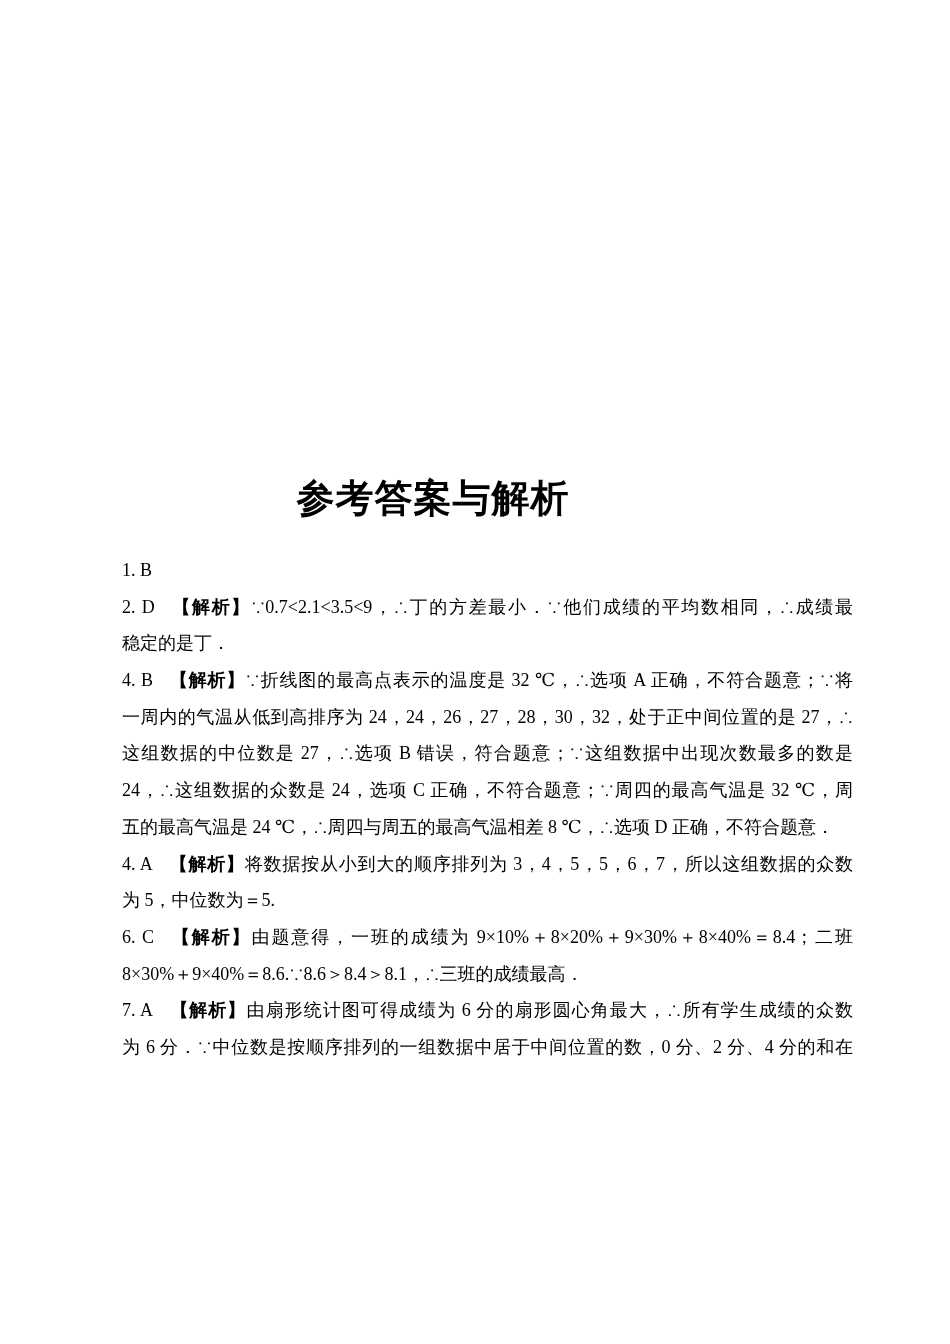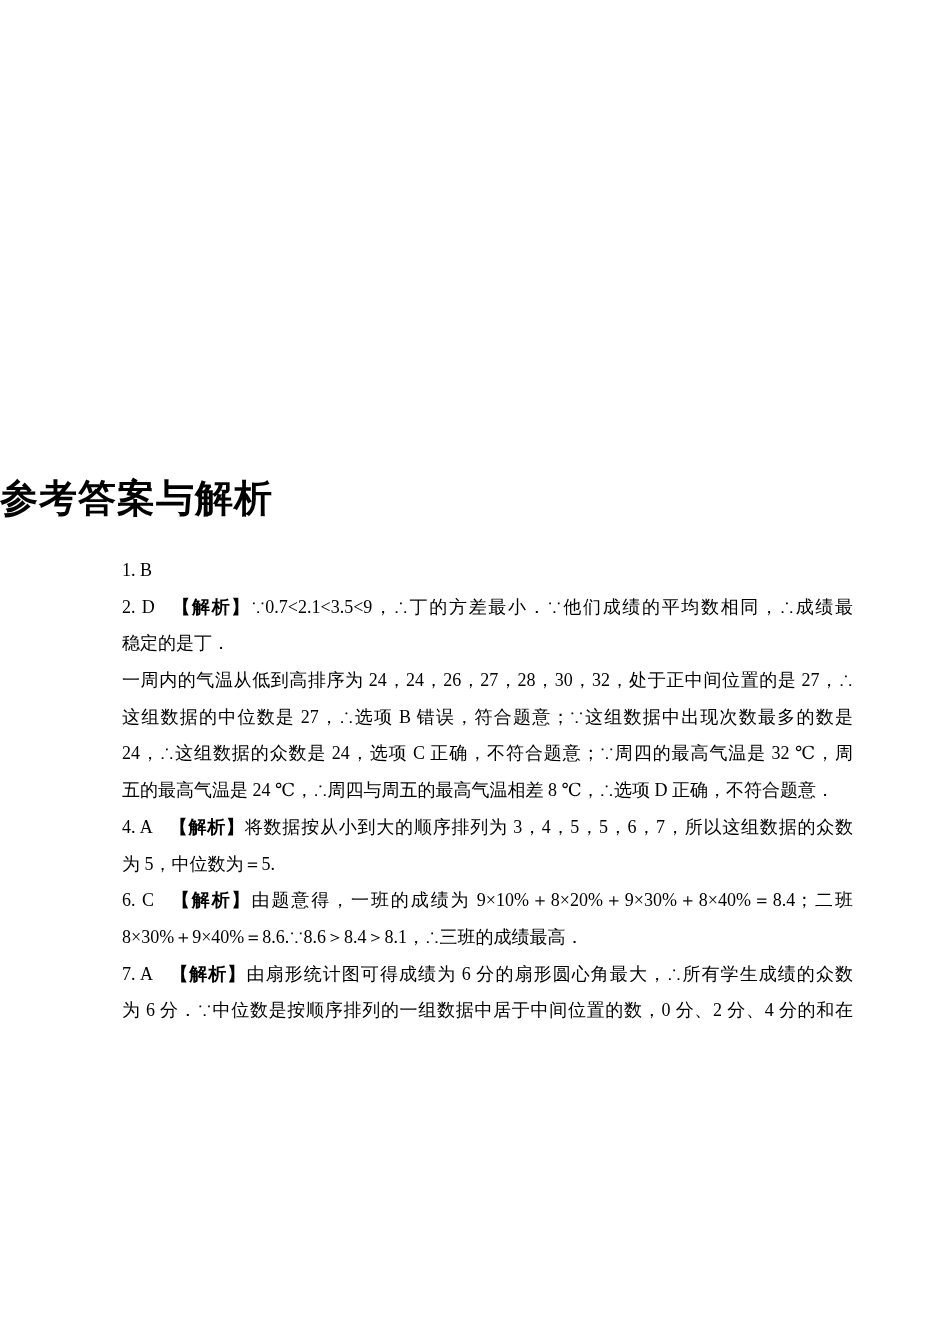--- a/index.html
+++ b/index.html
@@ -14,20 +14,21 @@
     font-family: "Liberation Serif", "DejaVu Serif", serif;
     color: #000000;
     overflow: hidden;
   }
   .doc-title {
     position: absolute;
     top: 472px;
     left: 0;
     width: 866px;
     margin: 0;
+    text-align: center;
     font-size: 38px;
     font-weight: 700;
     letter-spacing: 1px;
     line-height: 52px;
   }
   .body-text {
     position: absolute;
     left: 122px;
     top: 552px;
     width: 731px;
@@ -68,20 +69,23 @@
 
   <div class="line just">
     <span class="seg-ans">2. D</span><span class="seg-tag">【解析】</span><span class="seg-text">∵0.7&lt;2.1&lt;3.5&lt;9，∴丁的方差最小．∵他们成绩的平均数相同，∴成绩最</span>
   </div>
   <div class="line plain">
     <span class="seg-text">稳定的是丁．</span>
   </div>
 
 
   <div class="line just">
+    <span class="seg-ans">4. B</span><span class="seg-tag">【解析】</span><span class="seg-text">∵折线图的最高点表示的温度是 32 ℃，∴选项 A 正确，不符合题意；∵将</span>
+  </div>
+  <div class="line just">
     <span class="seg-text">一周内的气温从低到高排序为 24，24，26，27，28，30，32，处于正中间位置的是 27，∴</span>
   </div>
   <div class="line just">
     <span class="seg-text">这组数据的中位数是 27，∴选项 B 错误，符合题意；∵这组数据中出现次数最多的数是</span>
   </div>
   <div class="line just">
     <span class="seg-text">24，∴这组数据的众数是 24，选项 C 正确，不符合题意；∵周四的最高气温是 32 ℃，周</span>
   </div>
   <div class="line plain">
     <span class="seg-text">五的最高气温是 24 ℃，∴周四与周五的最高气温相差 8 ℃，∴选项 D 正确，不符合题意．</span>

